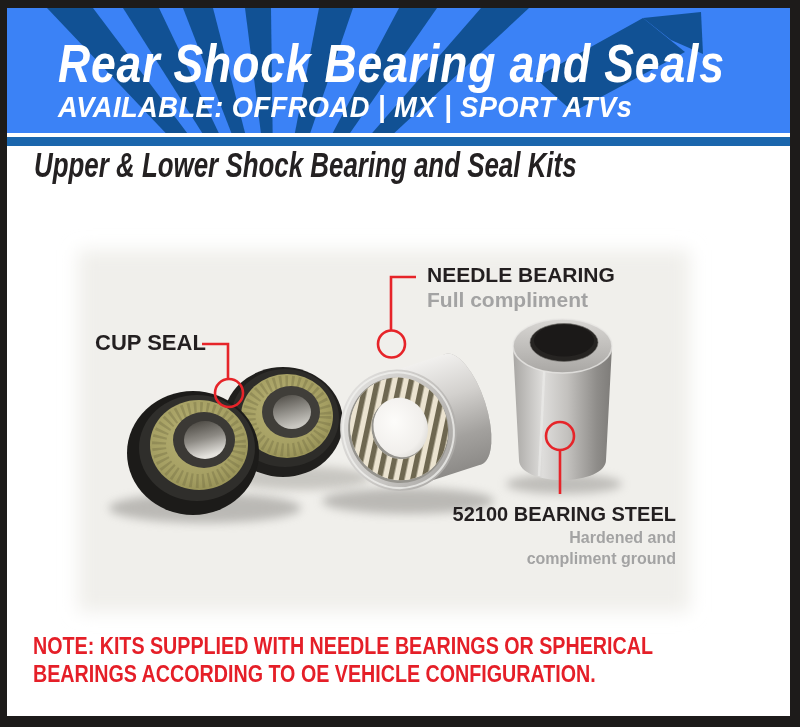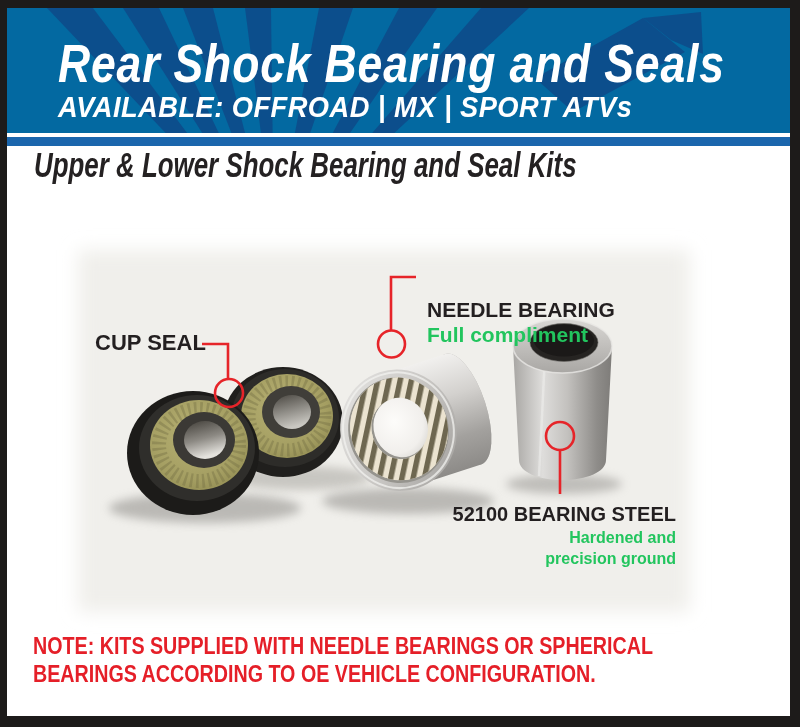--- a/index.html
+++ b/index.html
@@ -8,21 +8,21 @@
     background:#1d1b1a; overflow:hidden;
     font-family:"Liberation Sans", sans-serif;
   }
   .page {
     position:absolute; left:7px; top:8px; width:783px; height:708px;
     background:#ffffff;
   }
   
   .header {
     position:absolute; left:7px; top:8px; width:783px; height:125px;
-    background:#0369a1; overflow:hidden;
+    background:#3b82f6; overflow:hidden;
   }
   .header svg { position:absolute; left:0; top:0; }
   .title {
     position:absolute; left:51px; top:28px; margin:0;
     color:#ffffff; font-weight:bold; font-style:italic;
     font-size:53px; line-height:56px; white-space:nowrap;
     transform:scaleX(.84); transform-origin:left top; letter-spacing:1px;
   }
   .subtitle {
     position:absolute; left:51px; top:84px; margin:0;
@@ -38,23 +38,23 @@
   .section-heading {
     position:absolute; left:34px; top:146px; margin:0;
     color:#242122; font-weight:bold; font-style:italic;
     font-size:35px; line-height:38px; white-space:nowrap;
     transform:scaleX(.74); transform-origin:left top;
   }
   
   .photo-svg { position:absolute; left:0; top:0; width:800px; height:727px; }
   .lbl { position:absolute; margin:0; white-space:nowrap; }
   .lbl .black { color:#231f20; font-weight:bold; }
-  .lbl .red   { color:#22c55e; font-weight:bold; }
+  .lbl .red   { color:#a3a3a3; font-weight:bold; }
   .lbl-cup    { left:95px;  top:329px; font-size:22px; line-height:28px; }
-  .lbl-needle { left:427px; top:262px; font-size:21px; line-height:25px;margin-top:35px; }
+  .lbl-needle { left:427px; top:262px; font-size:21px; line-height:25px; }
   .lbl-steel  { left:448px; top:501px; width:228px; text-align:right; }
   .lbl-steel .l1 { font-size:20px; line-height:26px; }
   .lbl-steel .l2 { font-size:16px; line-height:21px; }
   
   .note {
     position:absolute; left:33px; top:632px; margin:0;
     color:#e51f28; font-weight:bold; font-size:24px; line-height:28px;
     white-space:nowrap; transform:scaleX(.82); transform-origin:left top;
   }
 </style>
@@ -203,20 +203,20 @@
     <div class="red">Full compliment</div>
   </div>
 
   <div class="lbl lbl-cup">
     <div class="black">CUP SEAL</div>
   </div>
 
   <div class="lbl lbl-steel">
     <div class="black l1">52100 BEARING STEEL</div>
     <div class="red l2">Hardened and</div>
-    <div class="red l2">precision ground</div>
+    <div class="red l2">compliment ground</div>
   </div>
 
   <p class="note">
     <span>NOTE: KITS SUPPLIED WITH NEEDLE BEARINGS OR SPHERICAL</span><br>
     <span>BEARINGS ACCORDING TO OE VEHICLE CONFIGURATION.</span>
   </p>
 </div>
 
 </body></html>

